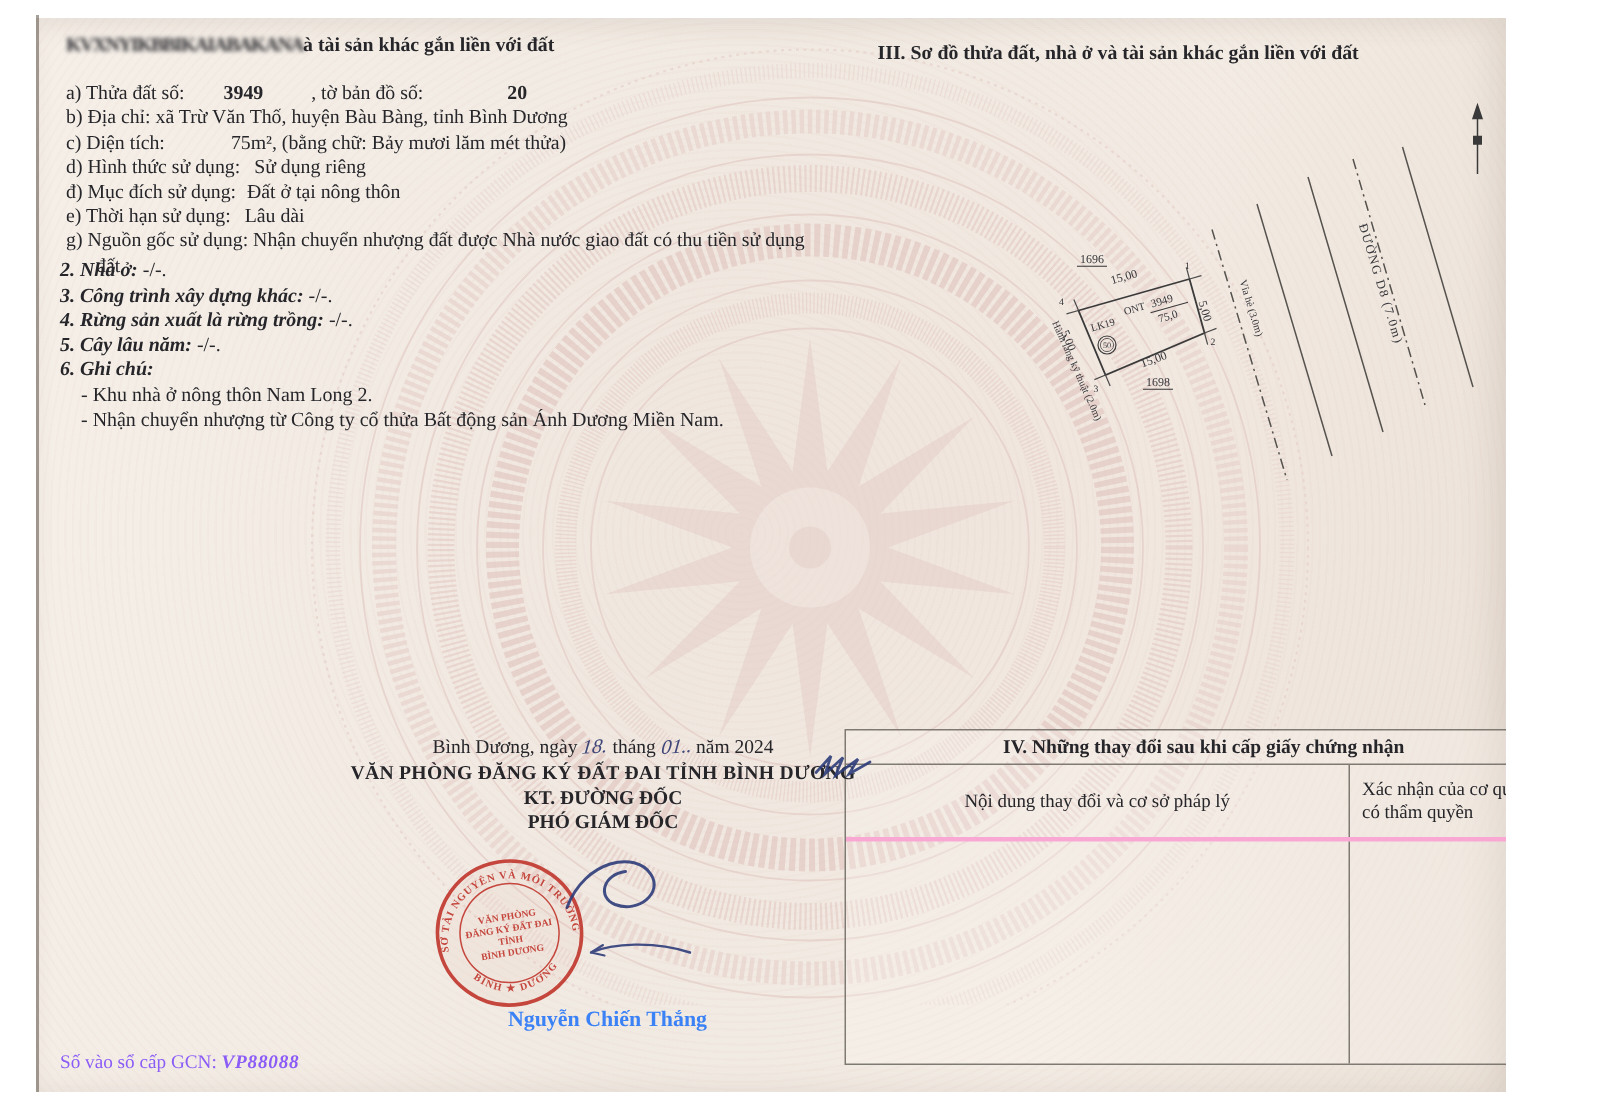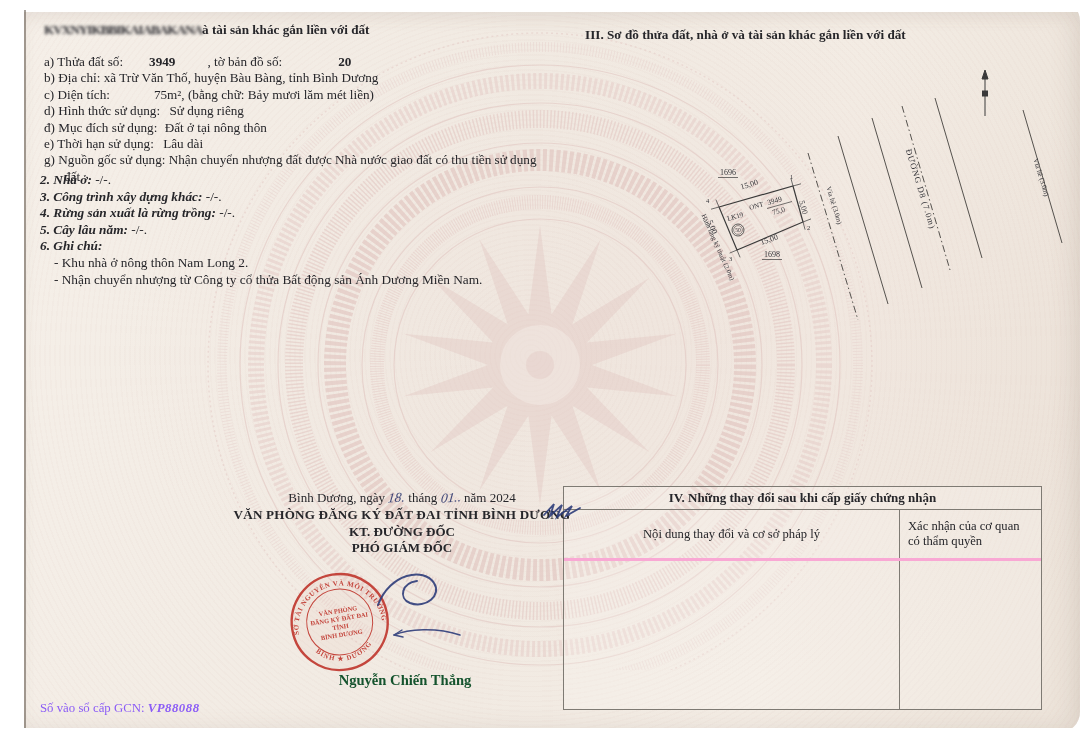--- a/index.html
+++ b/index.html
@@ -1,17 +1,17 @@
 <!DOCTYPE html>
 <html><head>
 <meta charset="utf-8">
 <style>
   html,body{margin:0;padding:0;background:#ffffff;}
-  #screen{position:relative;width:1080px;height:733px;overflow:hidden;
-          font-family:"Liberation Serif","DejaVu Serif",serif;color:#26262a;border-radius:21px;}
+  #screen{position:relative;width:1004px;height:733px;overflow:hidden;
+          font-family:"Liberation Serif","DejaVu Serif",serif;color:#26262a;}
   .sheet{position:absolute;left:24px;top:12px;right:0;bottom:5px;
     background:
       radial-gradient(ellipse at 63% 47%, rgba(222,192,187,0.14), transparent 62%),
       linear-gradient(100deg,#f5efe8 0%,#f1eae2 45%,#f3ece4 72%,#ece3d9 100%);
     box-shadow: inset -10px 0 22px rgba(120,100,90,.10), inset 0 6px 14px rgba(150,130,115,.06);}
   .sheet::after{content:"";position:absolute;inset:0;pointer-events:none;
       background:repeating-radial-gradient(circle at 48% 48%, rgba(205,170,162,0.05) 0 1.5px, rgba(255,255,255,0) 1.5px 5px);}
   .scan-edge{position:absolute;left:24px;top:10px;width:2px;height:718px;background:#6a6156;opacity:.6;}
   .wm{position:absolute;left:170px;top:30px;opacity:.62;pointer-events:none;}
 
@@ -40,21 +40,21 @@
   .tbl-c2{flex:1;display:flex;align-items:center;justify-content:center;font-size:12.6px;text-align:left;padding:0 8px;box-sizing:border-box;}
   .tbl-body{flex:1;display:flex;}
 
   .signblock{position:absolute;left:228px;top:490px;width:348px;text-align:center;}
   .dateline{font-size:13px;white-space:nowrap;}
   .hw{font-style:italic;color:#3d4677;display:inline-block;transform:skewX(-10deg) rotate(-4deg);font-size:13.5px;}
   .office{font-weight:bold;font-size:13.1px;margin-top:1px;letter-spacing:.2px;white-space:nowrap;}
   .kt{font-weight:bold;font-size:13px;margin-top:1px;}
   .vice{font-weight:bold;font-size:13px;}
   .signer{position:absolute;left:325px;top:672px;width:160px;text-align:center;
-          font-size:14.6px;font-weight:600;color:#14532d;}
+          font-size:14.6px;font-weight:600;color:#3b82f6;}
   .footer{position:absolute;left:40px;top:701px;font-size:12.8px;color:#8b5cf6;}
   .footer .gcn{font-style:italic;font-weight:600;letter-spacing:.5px;}
 
   .stamp{position:absolute;left:284px;top:568px;transform:rotate(-9deg);}
   .ink{position:absolute;pointer-events:none;}
 </style>
 </head>
 <body>
 <div id="screen">
 
@@ -81,21 +81,21 @@
 </svg>
 
 <div class="hdr-left"><span class="garble">KVXNYIKBBIKAIABAKANA</span><span>à tài sản khác gắn liền với đất</span></div>
 <div class="hdr-right">III. Sơ đồ thửa đất, nhà ở và tài sản khác gắn liền với đất</div>
 
 <div class="info">
   <div class="line">
     <span>a) Thửa đất số:</span><span class="b" style="margin-left:26px">3949</span><span style="margin-left:32px">, tờ bản đồ số:</span><span class="b" style="margin-left:56px">20</span>
   </div>
   <div class="line"><span>b) Địa chỉ:</span> <span>xã Trừ Văn Thố, huyện Bàu Bàng, tỉnh Bình Dương</span></div>
-  <div class="line"><span>c) Diện tích:</span><span style="margin-left:44px">75m², (bằng chữ: Bảy mươi lăm mét liền)</span></div>
+  <div class="line"><span>c) Diện tích:</span><span style="margin-left:44px">75m², (bằng chữ: Bảy mươi lăm mét thửa)</span></div>
   <div class="line"><span>d) Hình thức sử dụng:</span> <span style="margin-left:6px">Sử dụng riêng</span></div>
   <div class="line"><span>đ) Mục đích sử dụng:</span> <span style="margin-left:4px">Đất ở tại nông thôn</span></div>
   <div class="line"><span>e) Thời hạn sử dụng:</span> <span style="margin-left:6px">Lâu dài</span></div>
   <div class="line"><span>g) Nguồn gốc sử dụng:</span> <span>Nhận chuyển nhượng đất được Nhà nước giao đất có thu tiền sử dụng đất</span></div>
 </div>
 
 <div class="entries">
   <div><span class="entry-label">2. Nhà ở:</span> <span class="entry-val">-/-.</span></div>
   <div><span class="entry-label">3. Công trình xây dựng khác:</span> <span class="entry-val">-/-.</span></div>
   <div><span class="entry-label">4. Rừng sản xuất là rừng trồng:</span> <span class="entry-val">-/-.</span></div>

